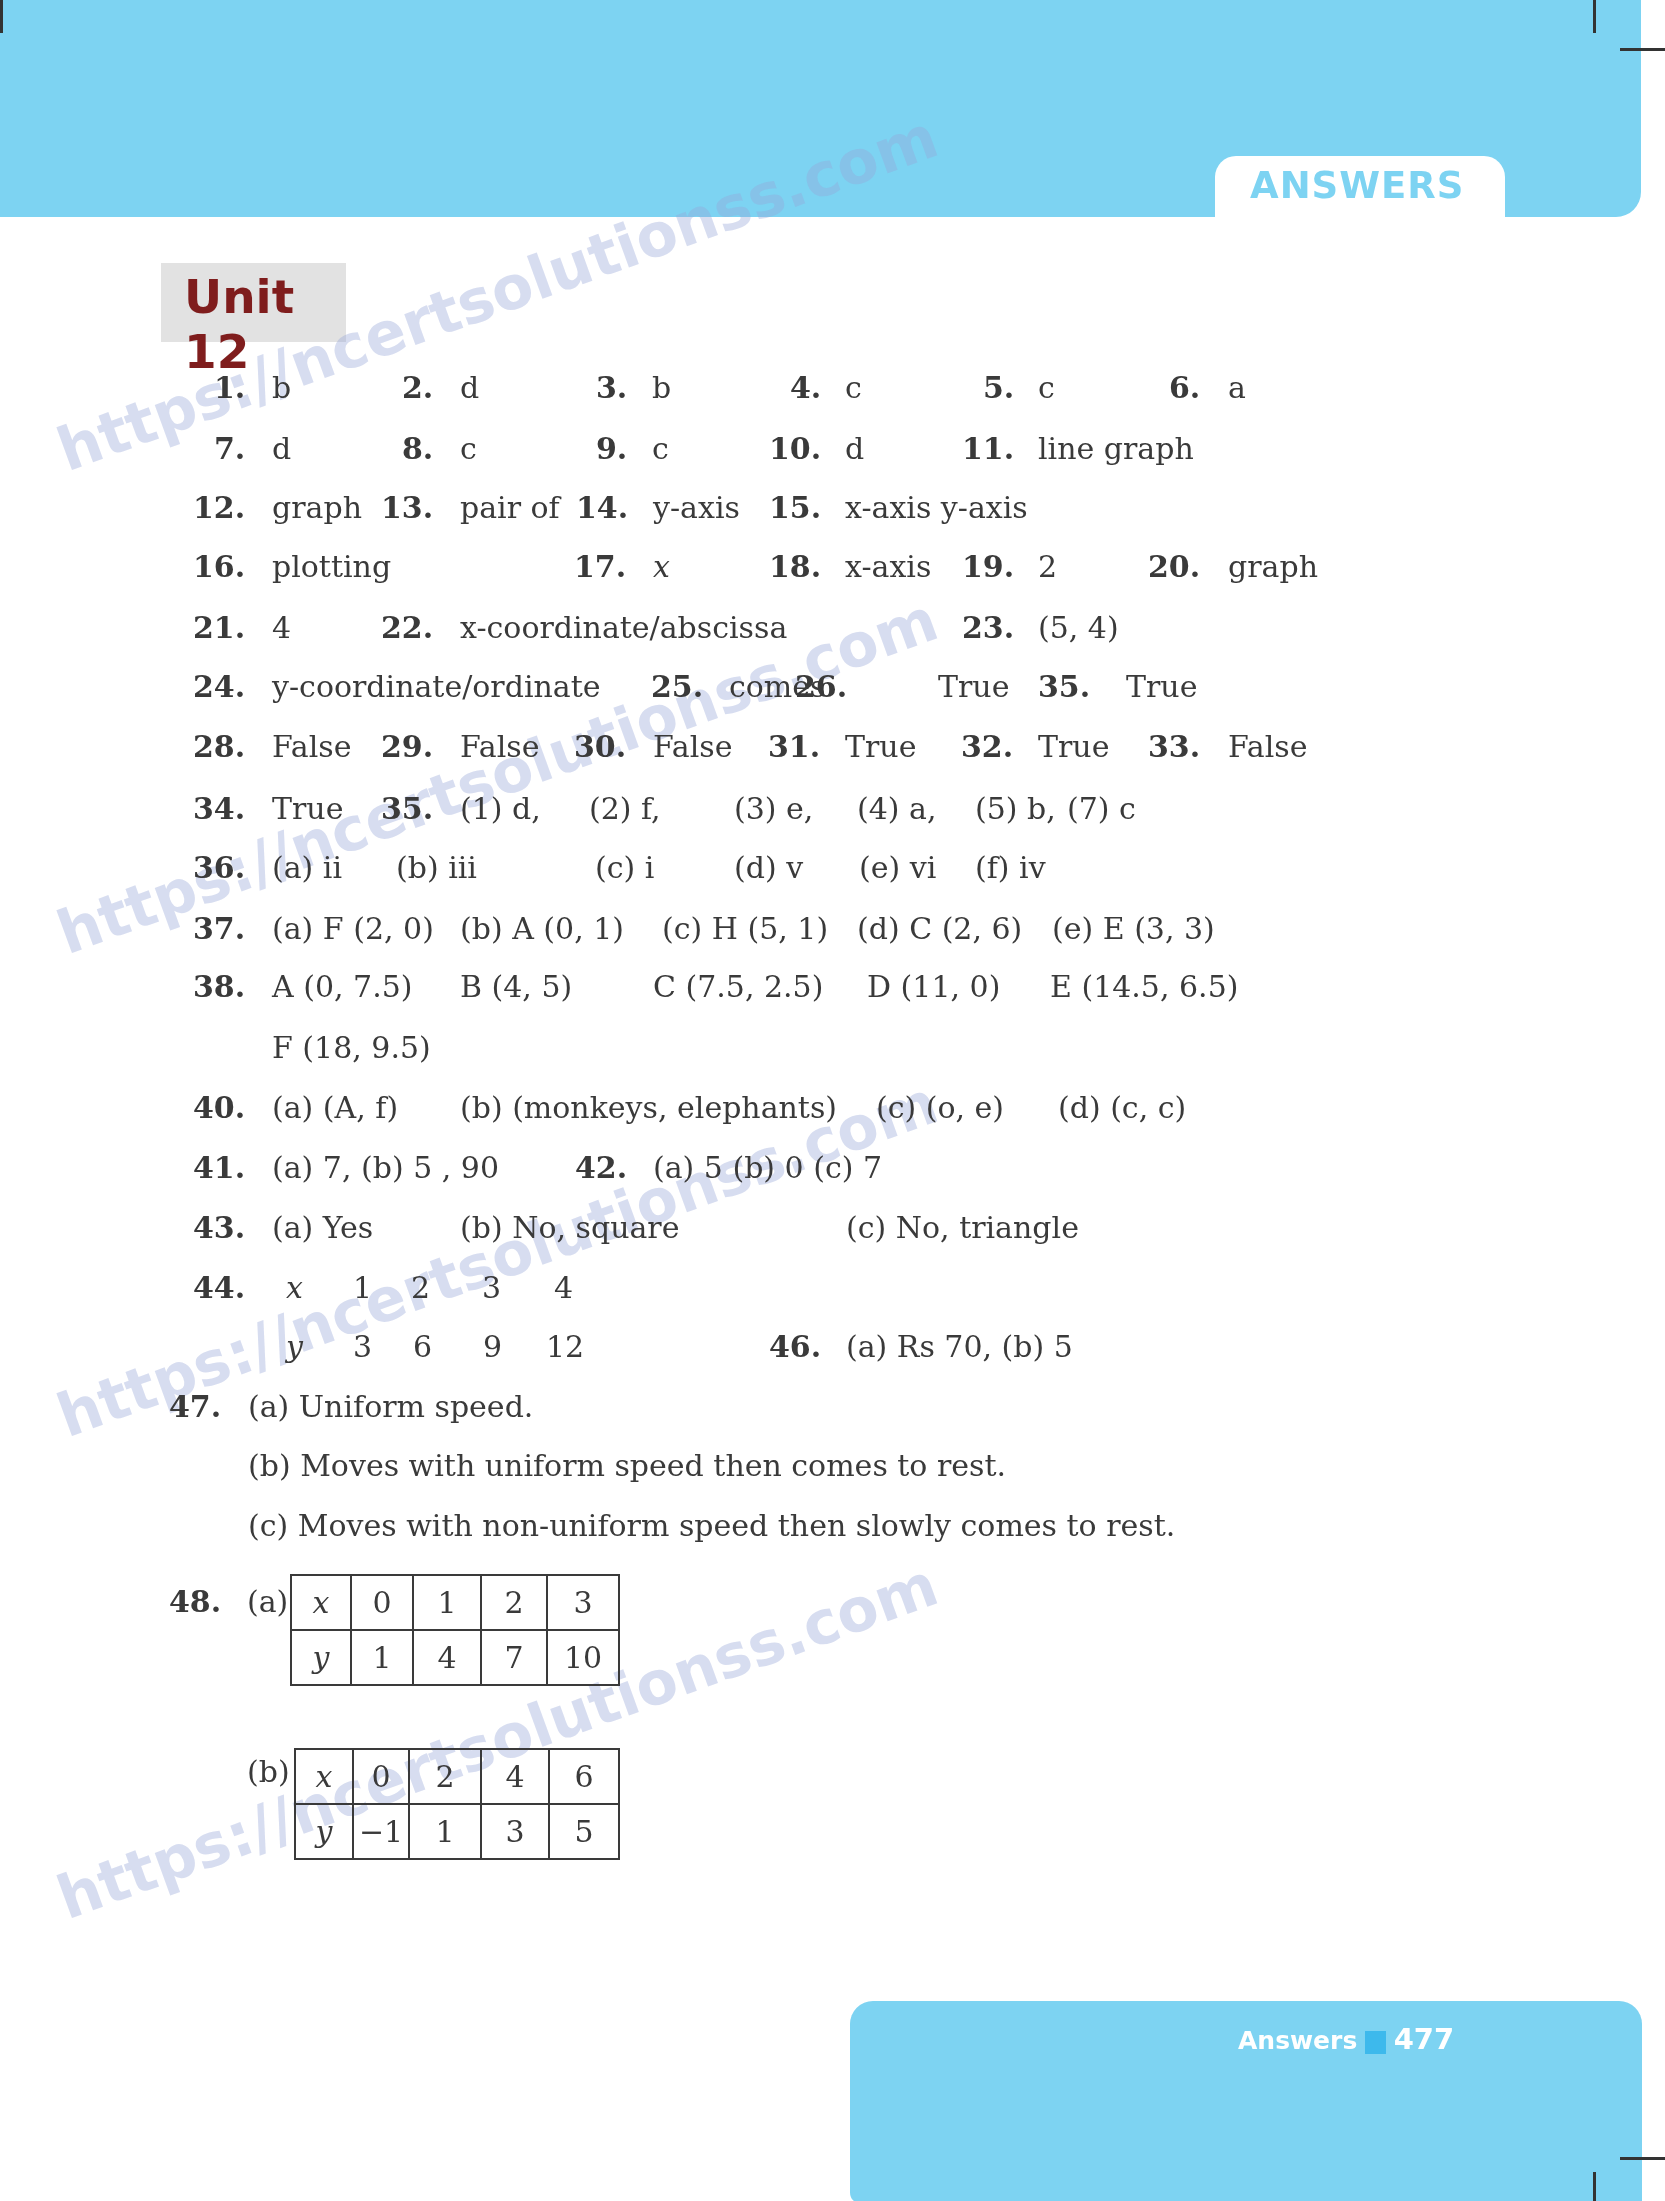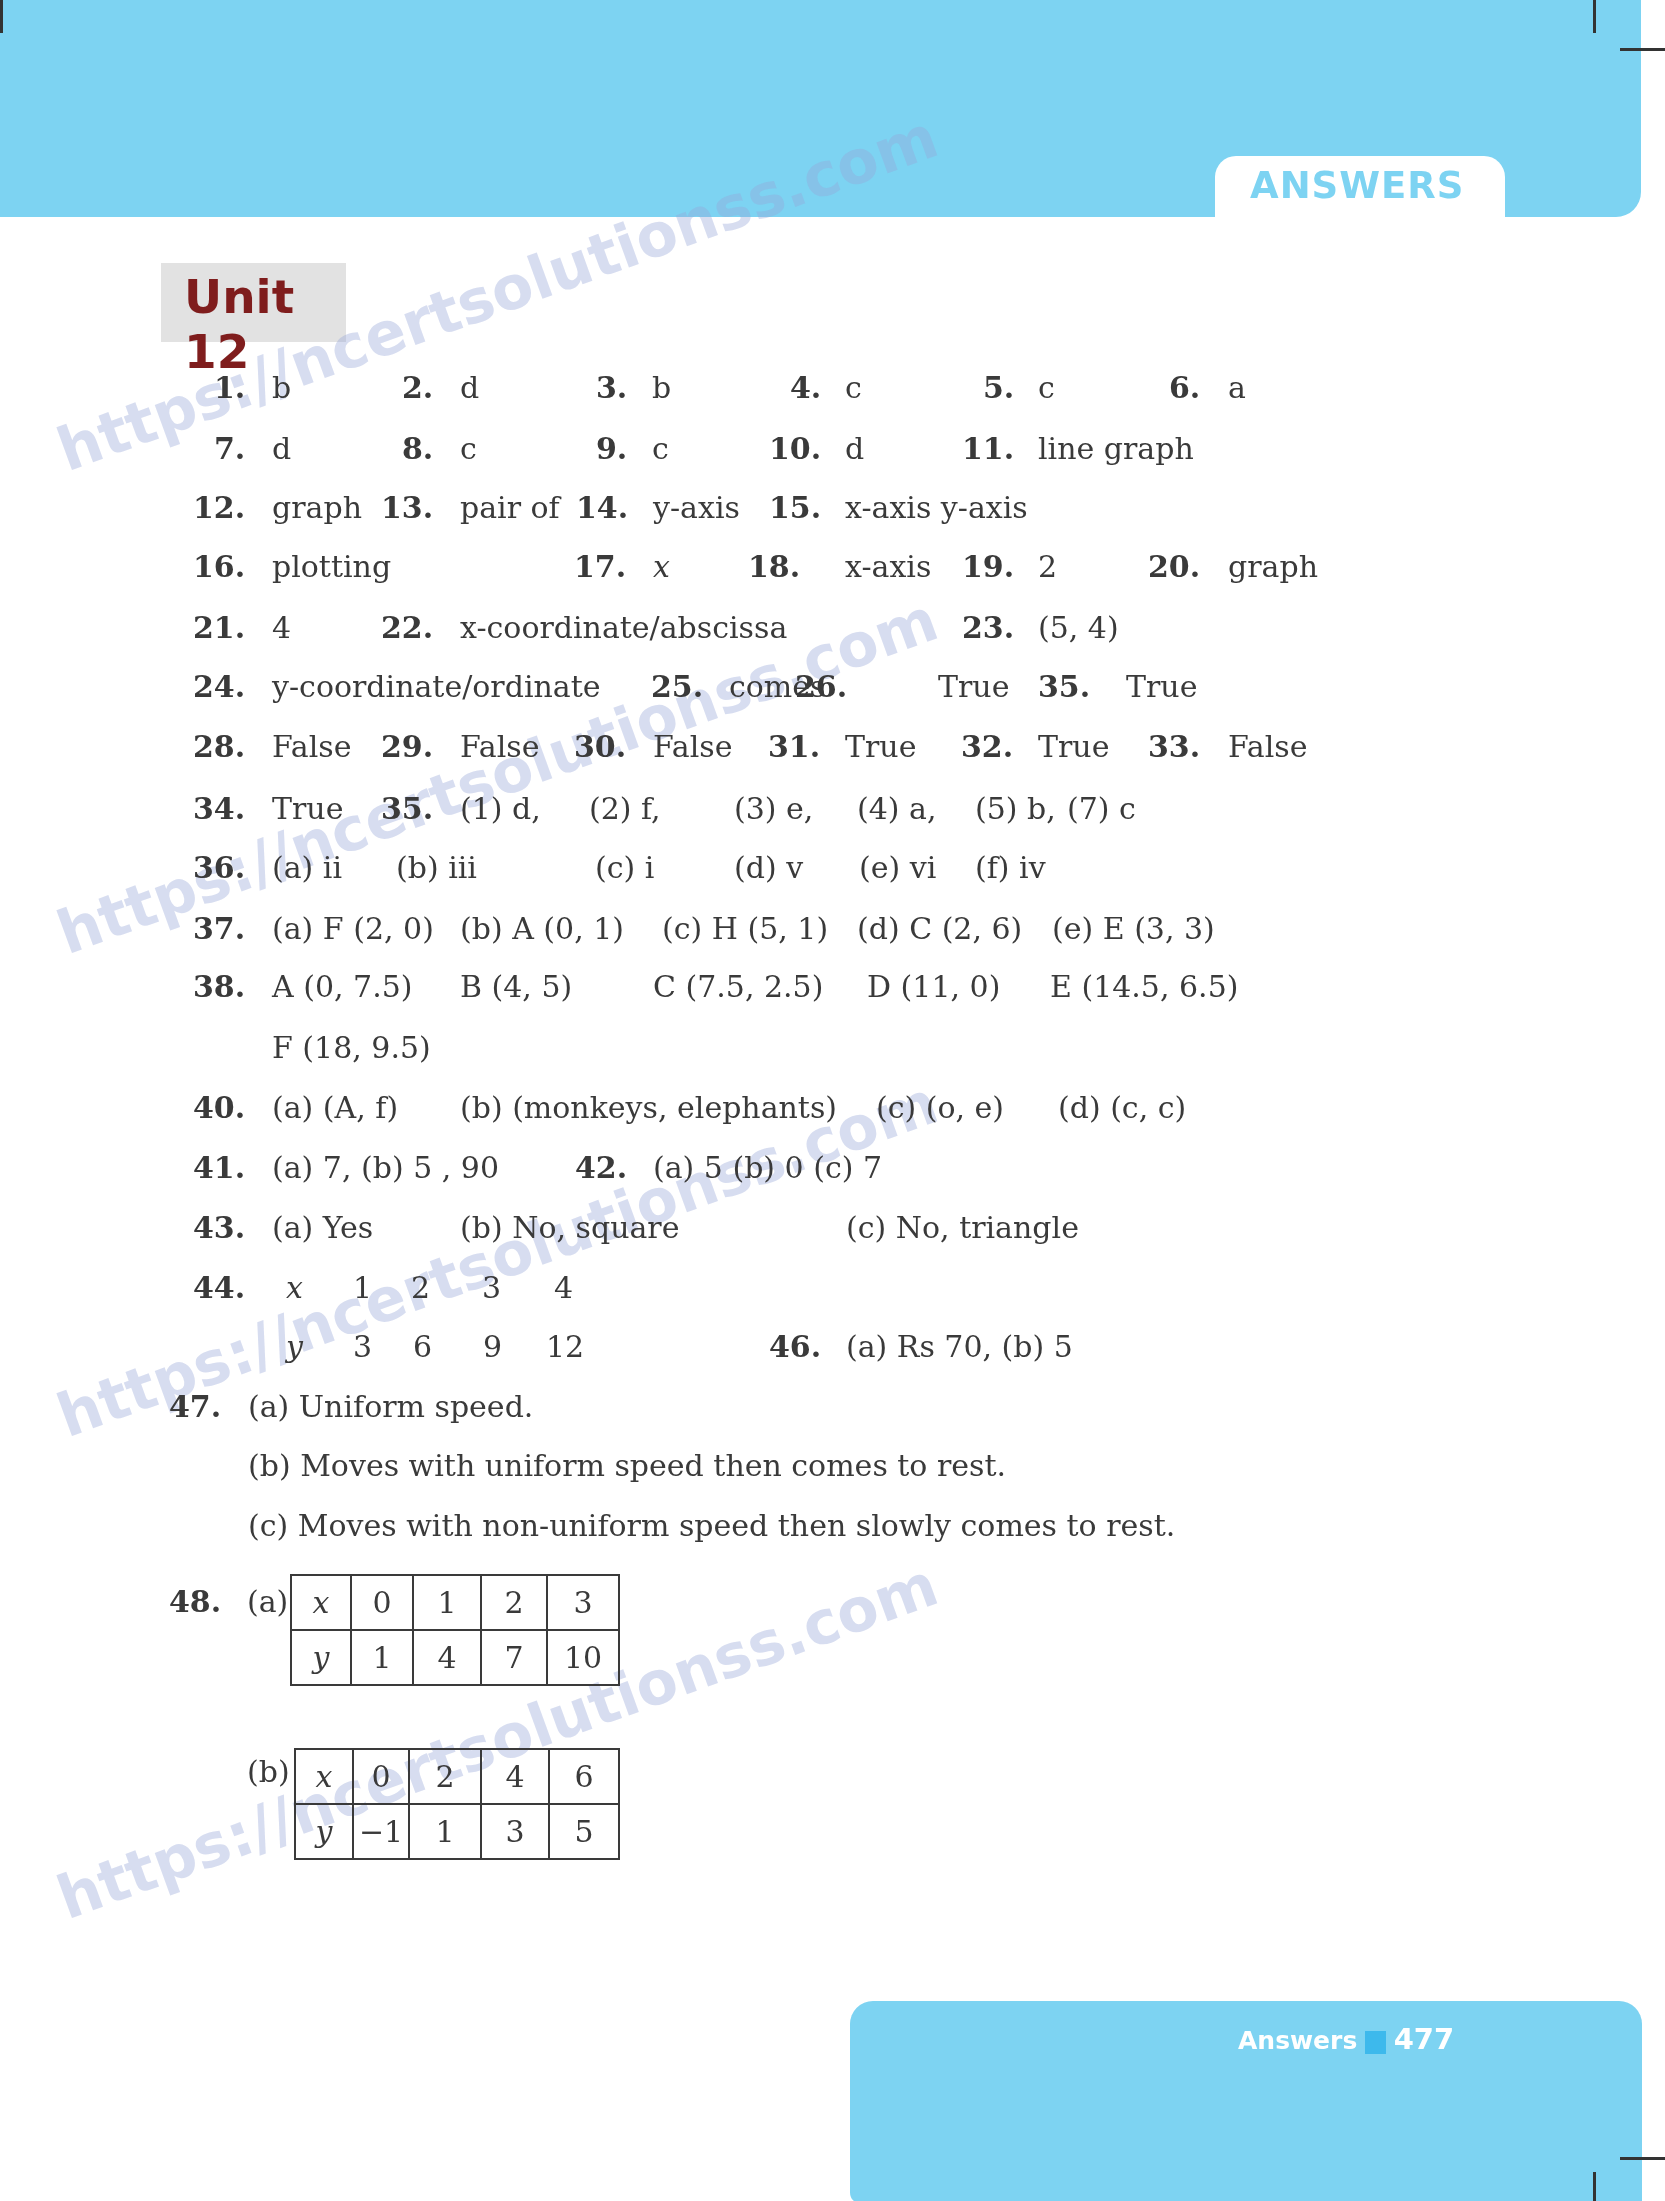--- a/index.html
+++ b/index.html
@@ -88,21 +88,21 @@
   <span class="cell ans" style="left:653px">y-axis</span>
   <span class="cell num" style="left:769px">15.</span>
   <span class="cell ans" style="left:845px">x-axis y-axis</span>
 </div>
 
 <div class="row" style="top:547px;">
   <span class="cell num" style="left:193px">16.</span>
   <span class="cell ans" style="left:272px">plotting</span>
   <span class="cell num" style="left:574px">17.</span>
   <span class="cell ans" style="left:653px;font-style:italic">x</span>
-  <span class="cell num" style="left:748px">18.</span>
+  <span class="cell num" style="left:769px">18.</span>
   <span class="cell ans" style="left:845px">x-axis</span>
   <span class="cell num" style="left:962px">19.</span>
   <span class="cell ans" style="left:1038px">2</span>
   <span class="cell num" style="left:1148px">20.</span>
   <span class="cell ans" style="left:1228px">graph</span>
 </div>
 
 <div class="row" style="top:608px;">
   <span class="cell num" style="left:193px">21.</span>
   <span class="cell ans" style="left:272px">4</span>

